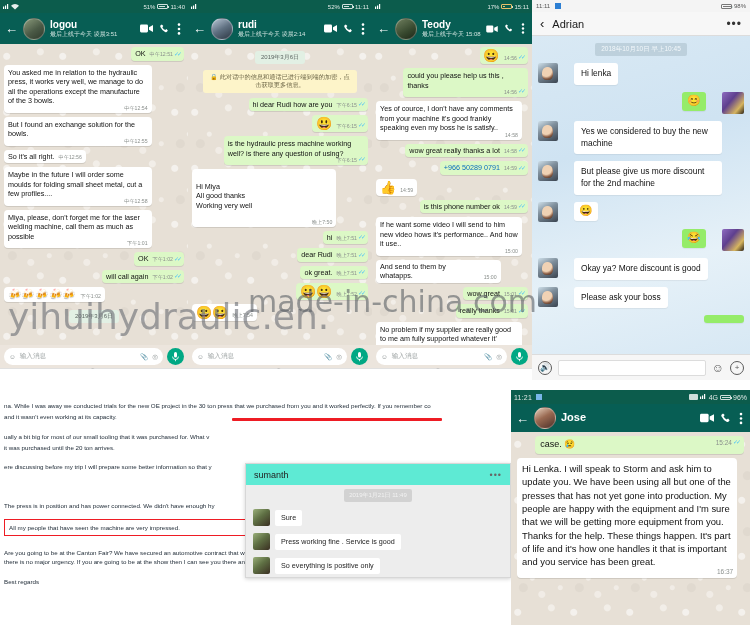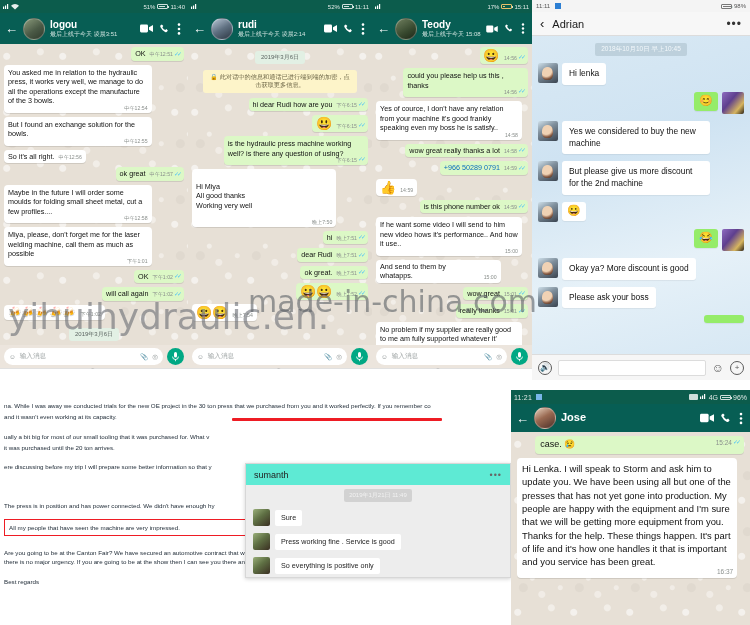--- a/index.html
+++ b/index.html
@@ -123,21 +123,21 @@
   .wc-title { font-size: 11px; color: #1a1a1a; flex: 1; }
   .wc-dots { color:#333; font-size: 12px; letter-spacing: 1px; }
   .wc-chat {
     background: linear-gradient(165deg,#d9e9f4 0%, #cfe3f2 35%, #e6f1f8 70%, #d7e8f4 100%);
     padding: 5px 6px 0 6px; position: relative; overflow: hidden;
   }
   .wc-date {
     margin: 2px auto 7px auto; display: table; background: rgba(170,190,200,.55);
     color: #f3f8fb; font-size: 6.5px; padding: 2px 6px; border-radius: 2px;
   }
-  .wc-row { display: flex; align-items: flex-start; gap: 4px; margin-bottom: 7px; }
+  .wc-row { display: flex; align-items: flex-start; gap: 16px; margin-bottom: 7px; }
   .wc-row.me { justify-content: flex-end; }
   .wc-av {
     width: 20px; height: 20px; flex: 0 0 20px; border-radius: 2px;
     background: linear-gradient(150deg,#cfe0ea 0%, #7f8f9c 40%, #3a4450 100%);
     position: relative; overflow:hidden;
   }
   .wc-av::before {
     content:""; position:absolute; left:4px; top:4px; width:11px; height:13px;
     border-radius: 45% 45% 40% 40%;
     background: radial-gradient(circle at 38% 30%, #f0d2b4 0 48%, #8a5d45 70%, #2d2420 100%);
@@ -269,29 +269,20 @@
       <div class="bub in">
         <span>But I found an exchange solution for the bowls.</span>
         <span class="tm">中午12:55</span>
       </div>
       <div class="row-in">
         <div class="bub in inline">
           <span>So it's all right.</span>
           <span class="tm">中午12:56</span>
         </div>
       </div>
-      <div class="row-out">
-        <div class="bub out inline">
-          <span>ok great</span>
-          <span class="tm">
-              <span>中午12:57</span>
-              <span class="tick">✓✓</span>
-            </span>
-        </div>
-      </div>
       <div class="bub in">
         <span>Maybe in the future I will order some moulds for folding small sheet metal, cut a few profiles....</span>
         <span class="tm">中午12:58</span>
       </div>
       <div class="bub in">
         <span>Miya, please, don't forget me for the laser welding machine, call them as much as possible</span>
         <span class="tm">下午1:01</span>
       </div>
       <div class="row-out">
         <div class="bub out inline">
@@ -528,21 +519,21 @@
         </div>
       </div>
       <div class="bub out">
         <span>could you please help us this , thanks</span>
         <span class="tm">
             <span>14:56</span>
             <span class="tick">✓✓</span>
           </span>
       </div>
       <div class="bub in" style="max-width:96%">
-        <span>Yes of cource, I don't have any relation from your machine it's good frankly speaking even my boss he is satisfy..</span>
+        <span>Yes of cource, I don't have any comments from your machine it's good frankly speaking even my boss he is satisfy..</span>
         <span class="tm">14:58</span>
       </div>
       <div class="row-out">
         <div class="bub out inline">
           <span>wow great really thanks a lot</span>
           <span class="tm">
               <span>14:58</span>
               <span class="tick">✓✓</span>
             </span>
         </div>

